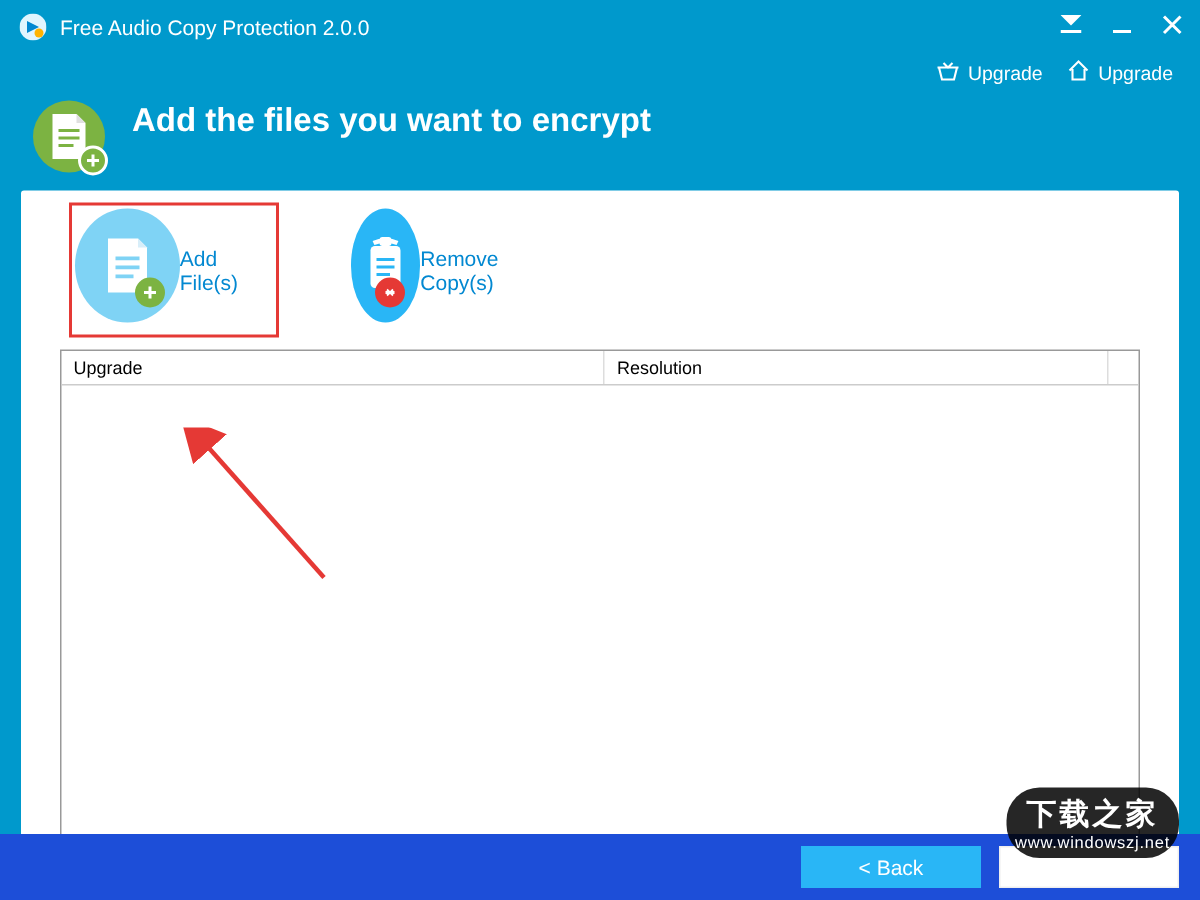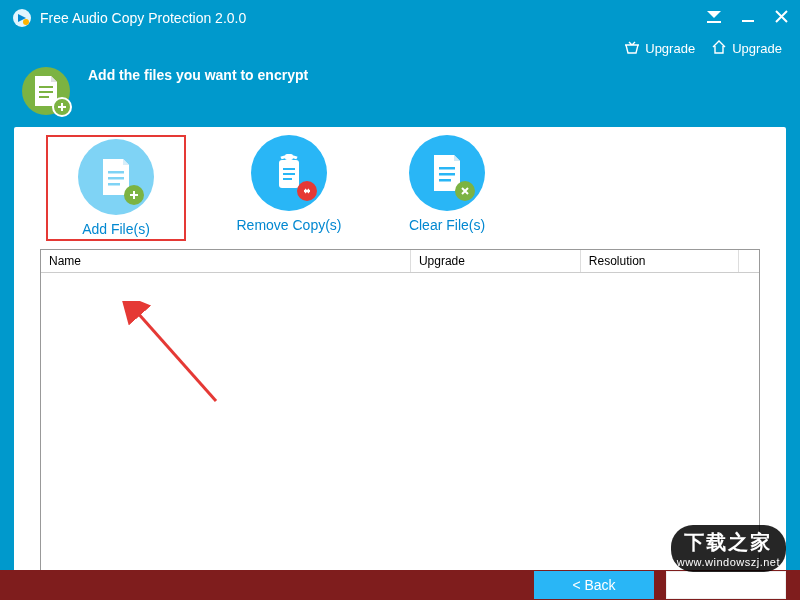--- a/index.html
+++ b/index.html
@@ -51,38 +51,38 @@
       padding: 0 18px 12px 22px;
       align-items: flex-start;
       gap: 18px;
     }
     .header-icon {
       width: 48px; height: 48px; border-radius: 50%;
       background: #7cb342;
       display: flex; align-items: center; justify-content: center;
       position: relative;
     }
-    .header-text h1 { color: #fff; font-size: 14px; font-weight: 600; margin-bottom: 2px;}
+    .header-text h1 { color: #fff; font-size: 22px; font-weight: 600; margin-bottom: 2px;}
     .header-text p { color: #e3f2fd; font-size: 13px; }
     
     .main-panel {
       background: #fff;
       margin: 0 14px;
       height: 462px;
       border-radius: 2px;
       display: flex;
       flex-direction: column;
     }
     .actions {
       display: flex;
       padding: 8px 18px 6px 32px;
       gap: 48px;
     }
     .action-btn {
-      display: flex; flex-direction: column; align-items: center;
+      display: flex; flex-direction: row; align-items: center;
       cursor: pointer;
       width: 110px;
     }
     .action-btn.highlighted {
       border: 2px solid #e53935;
       padding: 2px;
       width: 140px;
     }
     .circle {
       width: 76px; height: 76px; border-radius: 50%;
@@ -128,22 +128,22 @@
     
     .arrow {
       position: absolute;
       top: 28px; left: 80px;
       pointer-events: none;
     }
     
     .footer {
       position: absolute;
       bottom: 0; left: 0; right: 0;
-      height: 30px;
-      background: #7f1d1d;
+      height: 44px;
+      background: #1d4ed8;
       display: flex;
       align-items: center;
       justify-content: flex-end;
       padding-right: 14px;
       gap: 12px;
     }
     .btn {
       width: 120px; height: 28px;
       display: flex; align-items: center; justify-content: center;
       color: #fff; font-size: 14px; cursor: pointer;
@@ -270,42 +270,24 @@
           <svg width="12" height="12" viewBox="0 0 12 12">
               <circle cx="6" cy="6" r="5" fill="#e53935"></circle>
               <path d="M3 6 H9" stroke="#fff" stroke-width="2"></path>
               <path d="M4 4 L8 8 M8 4 L4 8" stroke="#fff" stroke-width="1.2"></path>
             </svg>
         </div>
       </div>
       <span class="action-label">Remove Copy(s)</span>
     </div>
 
-    <div class="action-btn">
-      <div class="circle clear">
-        <svg width="38" height="44" viewBox="0 0 38 44">
-          <path d="M6 4 H26 L32 10 V40 H6 Z" fill="#fff"></path>
-          <path d="M26 4 V10 H32" fill="#cde9f7"></path>
-          <rect x="11" y="16" width="16" height="2.5" fill="#29b6f6"></rect>
-          <rect x="11" y="22" width="16" height="2.5" fill="#29b6f6"></rect>
-          <rect x="11" y="28" width="12" height="2.5" fill="#29b6f6"></rect>
-        </svg>
-        <div class="badge green" style="background:#7cb342;">
-          <svg width="12" height="12" viewBox="0 0 12 12">
-              <path d="M3 3 L9 9 M9 3 L3 9" stroke="#fff" stroke-width="2"></path>
-            </svg>
-        </div>
-      </div>
-      <span class="action-label">Clear File(s)</span>
-    </div>
   </div>
 
   <div class="file-table">
     <div class="table-header">
-      <div class="col name">Name</div>
       <div class="col duration">Upgrade</div>
       <div class="col resolution">Resolution</div>
       <div class="col last"></div>
     </div>
     <div class="table-body">
       <svg class="arrow" width="110" height="120">
         <defs>
           <marker id="ah" markerWidth="10" markerHeight="10" refX="2" refY="5" orient="auto">
             <path d="M0 0 L10 5 L0 10 Z" fill="#e53935"></path>
           </marker>

